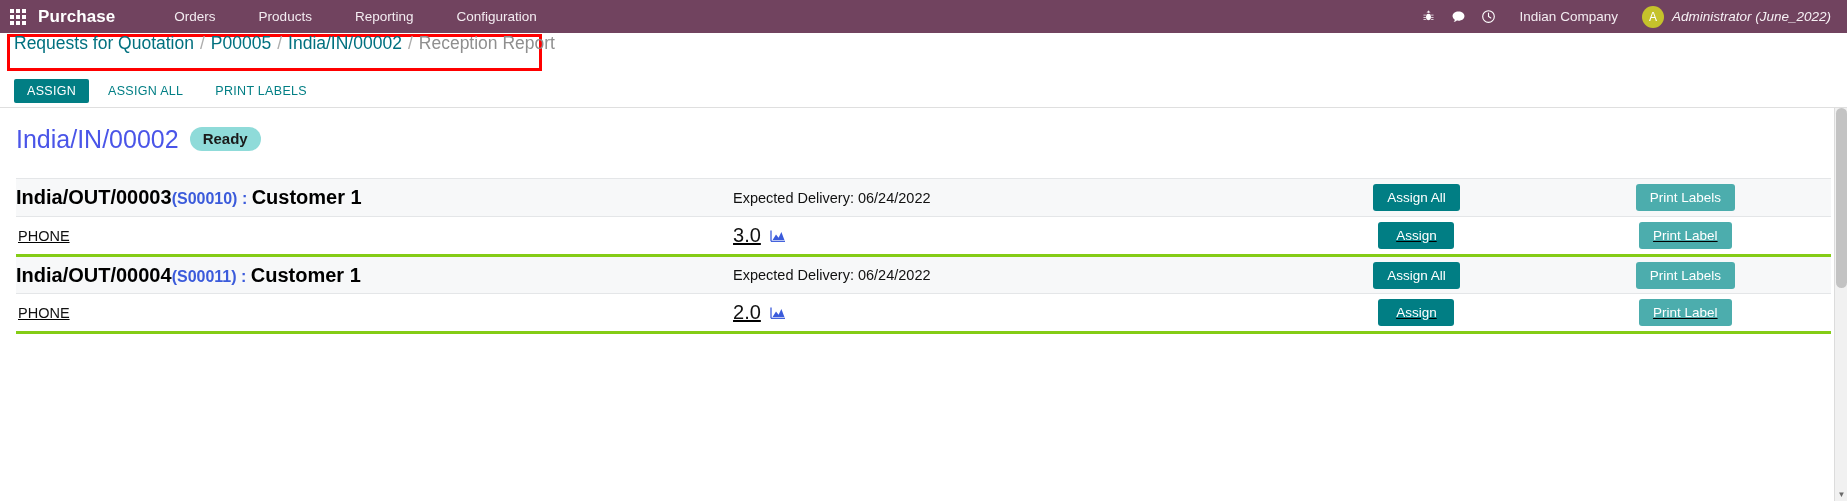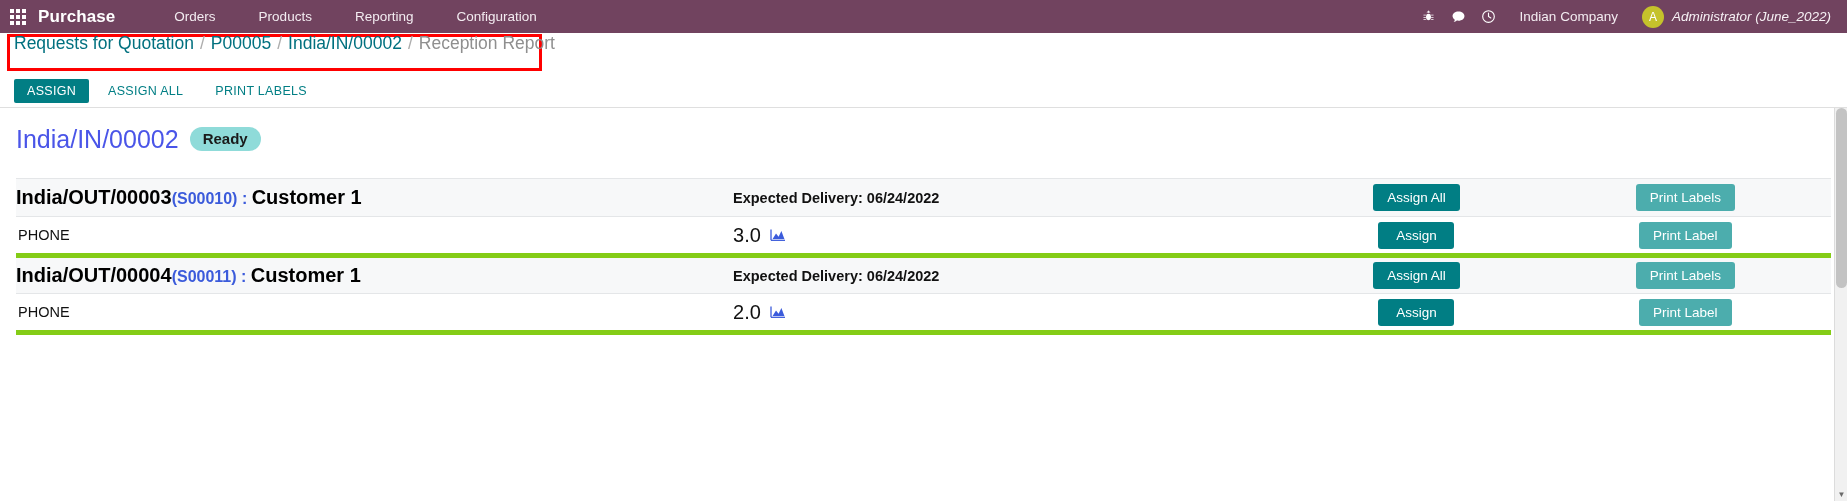--- a/index.html
+++ b/index.html
@@ -190,21 +190,21 @@
     border-collapse: collapse;
     table-layout: fixed;
   }
   table.report td {
     padding: 0;
     vertical-align: middle;
   }
   tr.group-row { background: #f7f8f9; }
   tr.group-row td { border-top: 1px solid #e4e6e8; border-bottom: 1px solid #e4e6e8; height: 38px; }
   tr.item-row { background: #ffffff; }
-  tr.item-row td { border-bottom: 5px solid #84cc16; height: 39px; }
+  tr.item-row td { border-bottom: 3px solid #84cc16; height: 39px; text-decoration: underline; }
 
   .col-name  { width: 640px; padding-left: 2px !important; }
   .col-qty   { width: 500px; }
   .col-act1  { width: 220px; }
   .col-act2  { width: 260px; }
 
   .src-link {
     color: #000000;
     font-size: 20px;
     font-weight: bold;
@@ -212,21 +212,21 @@
     white-space: nowrap;
   }
   .src-paren { color: #3b5bdb; font-weight: bold; }
   .product-name {
     color: #111111;
     font-size: 14.5px;
     padding-left: 2px;
   }
   .delivery-text {
     font-size: 14.5px;
-    font-weight: bold;
+    font-weight: normal;
     color: #111111;
     white-space: nowrap;
   }
   .qty-cell {
     display: flex;
     align-items: center;
     gap: 9px;
     font-size: 20px;
     color: #111111;
   }

